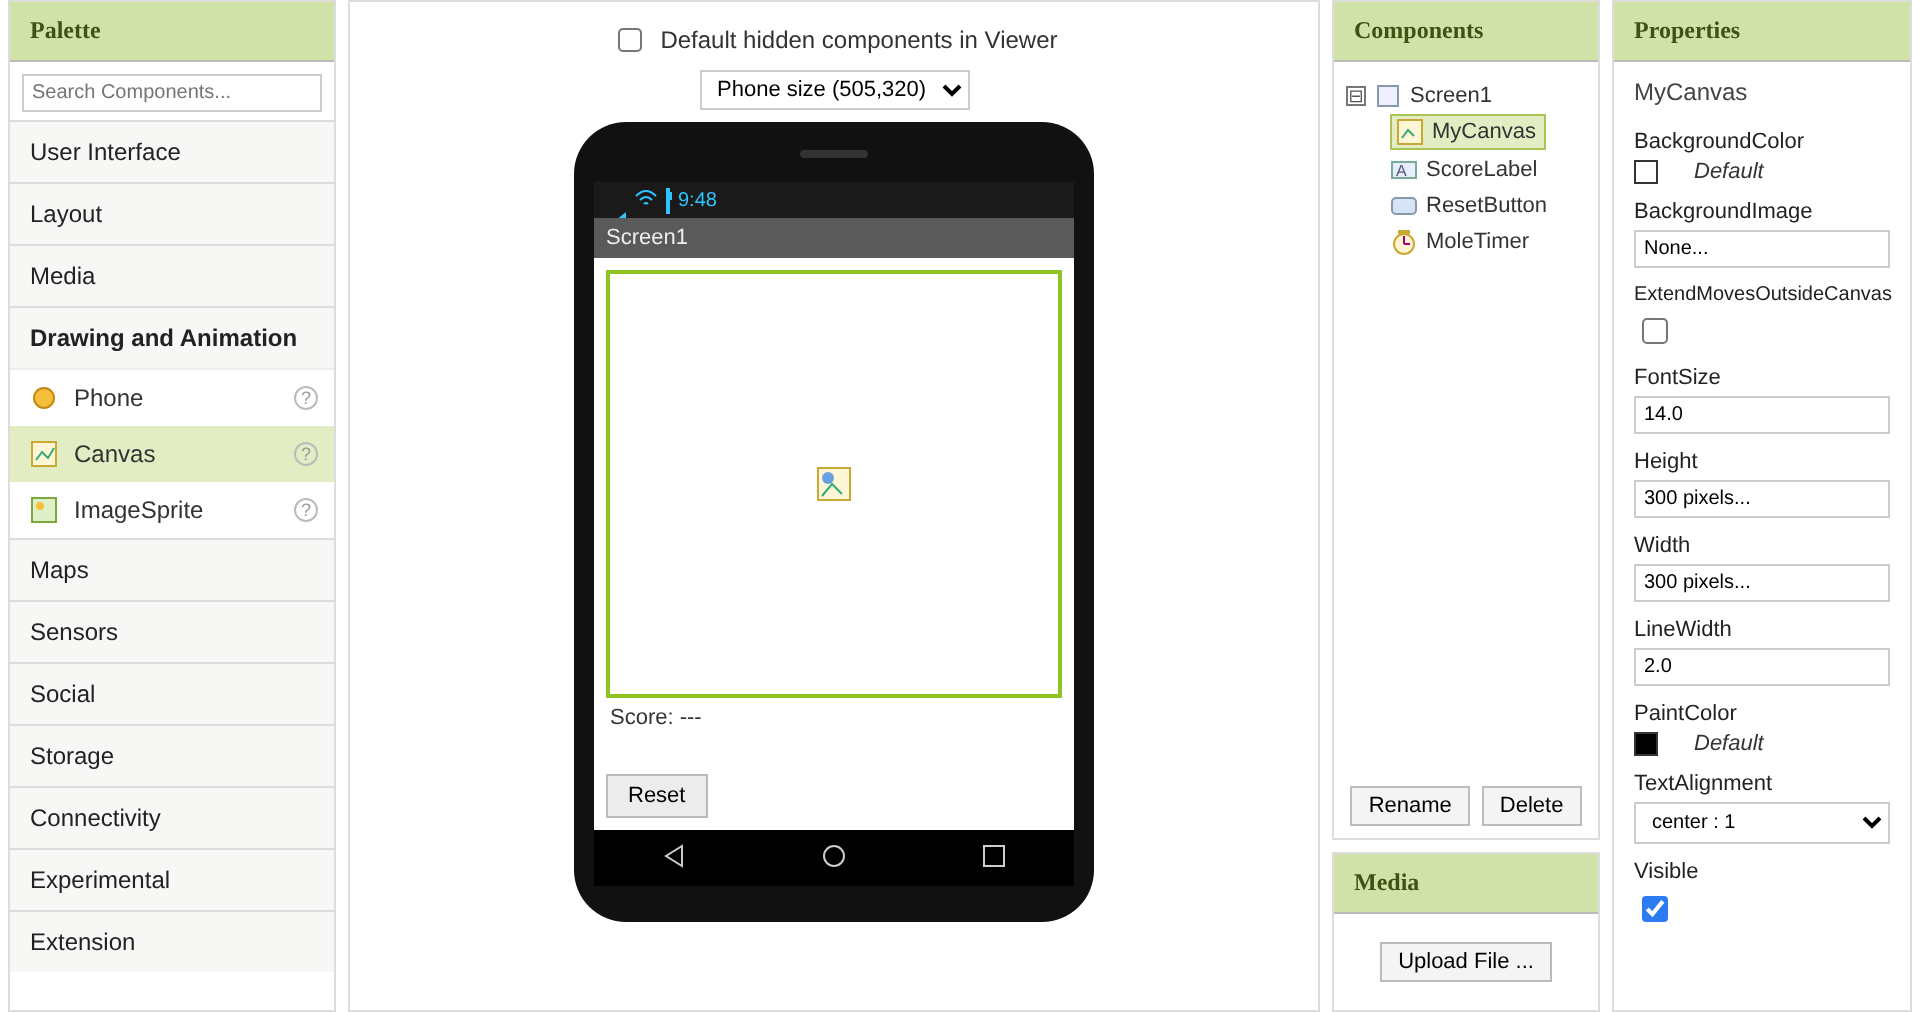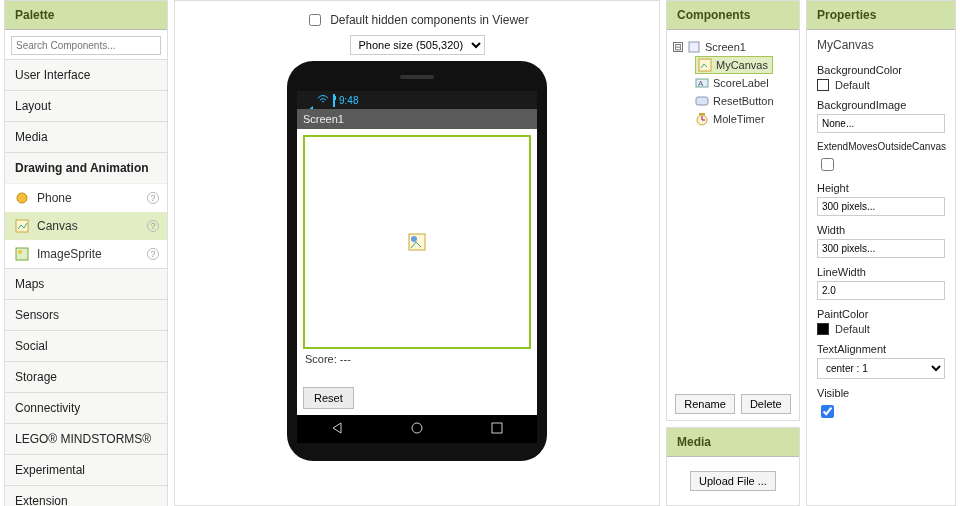--- a/index.html
+++ b/index.html
@@ -26,20 +26,21 @@
     display: flex;
     flex-direction: column;
   }
   .panel-header {
     background: #d0e2a8;
     color: #3f5214;
     font-weight: 600;
     font-size: 12px;
     padding: 7px 10px;
     border-bottom: 1px solid #bbb;
+    font-family: Liberation Serif, serif;
   }
   
   .palette { width: 164px; flex: 0 0 164px; }
   .search-wrap { padding: 6px 6px 4px; }
   .search-wrap input {
     width: 100%;
     font-size: 10px;
     padding: 3px 4px;
     border: 1px solid #ccc;
     color: #888;
@@ -135,21 +136,21 @@
   
   .properties { width:150px; flex:0 0 150px; overflow-y:auto;}
   .prop-body { padding:8px 10px; font-size:11px; color:#333; display:flex; flex-direction:column; gap:8px;}
   .prop-name { color:#444; font-size:12px; margin-bottom:4px;}
   .prop-field label { display:block; color:#222; margin-bottom:3px; font-size:11px;}
   .prop-field input[type=text], .prop-field select {
     width:100%; font-size:10px; padding:3px 4px; border:1px solid #ccc; background:#fff;
   }
   .swatch { width:12px; height:12px; border:1px solid #333; display:inline-block; vertical-align:middle;}
   .swatch.white{ background:#fff;} .swatch.black{ background:#000;}
-  .inline { display:flex; align-items:flex-end; gap:6px;}
+  .inline { display:flex; align-items:flex-end; gap:18px;font-style:italic;}
   input[type=checkbox].blue { accent-color:#2d7bf0; width:13px; height:13px;}
 
   .sig-tri { width:0;height:0;border-style:solid;border-width:0 0 8px 10px;border-color:transparent transparent #2fc3ff transparent; }
   .batt-box { width:10px;height:6px;border:1px solid #2fc3ff; position:relative; background:#2fc3ff;}
   .batt-box::after{content:'';position:absolute;right:-2px;top:1px;width:1px;height:4px;background:#2fc3ff;}
 </style>
 </head>
 <body>
 
 <div class="app">
@@ -192,21 +193,20 @@
         </span>
         <span>ImageSprite</span>
         <span class="help">?</span>
       </div>
     </div>
     <div class="cat">Maps</div>
     <div class="cat">Sensors</div>
     <div class="cat">Social</div>
     <div class="cat">Storage</div>
     <div class="cat">Connectivity</div>
-    <div class="cat">LEGO® MINDSTORMS®</div>
     <div class="cat">Experimental</div>
     <div class="cat">Extension</div>
   </div>
 
   <div class="panel viewer">
     <div class="viewer-body">
       <div class="viewopts">
         <input type="checkbox" style="">
         <span>Default hidden components in Viewer</span>
       </div>
@@ -337,20 +337,24 @@
       <div class="prop-field">
         <label>BackgroundImage</label>
         <input type="text" value="None..." style="">
       </div>
 
       <div class="prop-field">
         <label style="font-size:10px">ExtendMovesOutsideCanvas</label>
         <input type="checkbox" style="">
       </div>
 
+      <div class="prop-field">
+        <label>FontSize</label>
+        <input type="text" value="14.0" style="">
+      </div>
 
       <div class="prop-field">
         <label>Height</label>
         <input type="text" value="300 pixels..." style="">
       </div>
 
       <div class="prop-field">
         <label>Width</label>
         <input type="text" value="300 pixels..." style="">
       </div>

